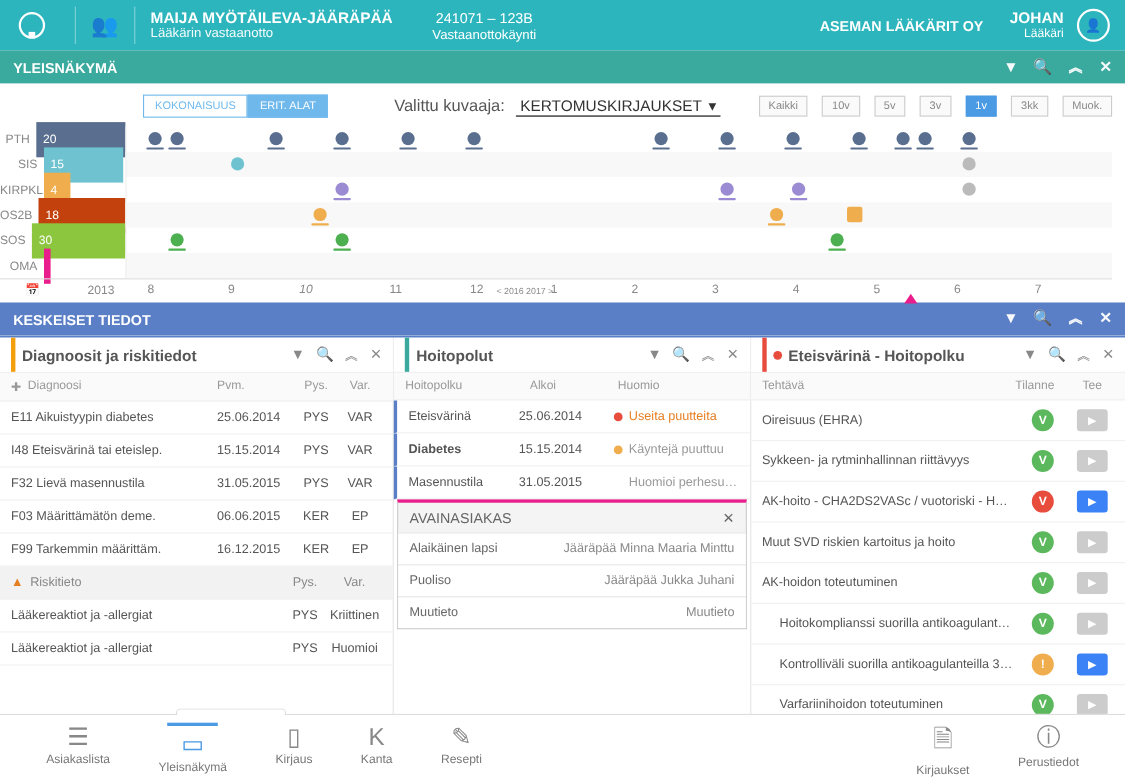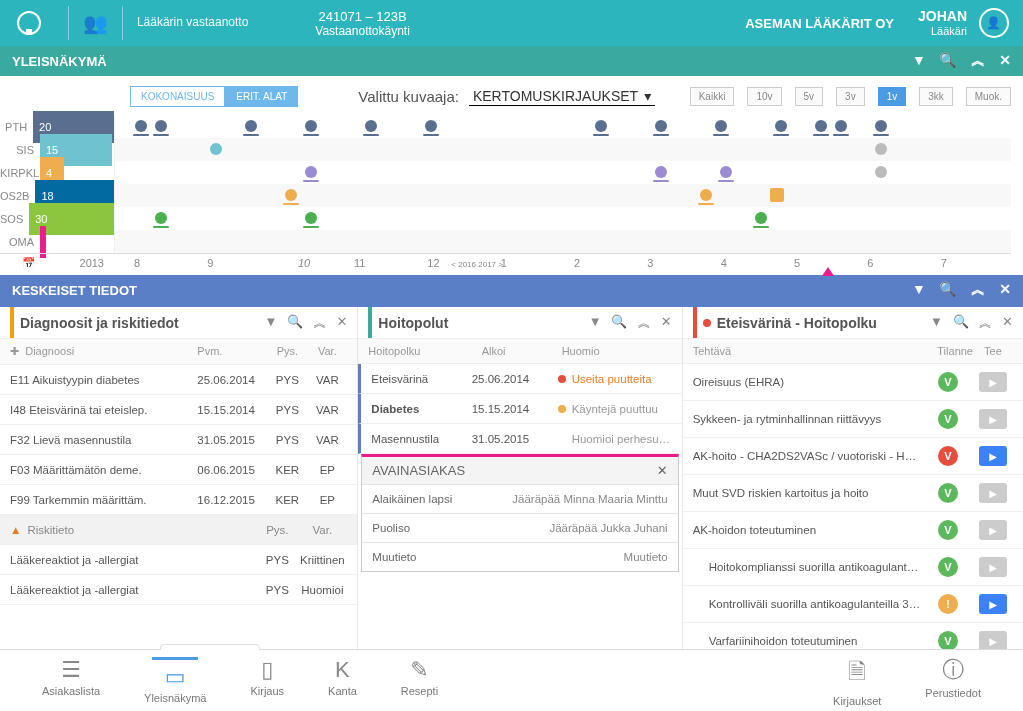--- a/index.html
+++ b/index.html
@@ -6,21 +6,21 @@
 body{background:#f0f0f0;width:1023px;height:711px;overflow:hidden;font-size:12px;color:#555}
 .topbar{height:46px;background:#2cb5bd;display:flex;align-items:center;color:#fff;padding:0 14px}
 .logo-box{width:30px;height:30px;display:flex;align-items:center;justify-content:center;margin-right:10px}
 .logo-circle{width:24px;height:24px;border:2px solid #fff;border-radius:50%;position:relative}
 .logo-circle::after{content:"";position:absolute;width:6px;height:6px;background:#fff;bottom:-2px;left:50%;transform:translateX(-50%)}
 .top-sep{width:1px;height:34px;background:rgba(255,255,255,.4);margin:0 14px}
 .group-icon{font-size:20px;opacity:.9}
 .pt-block{display:flex;flex-direction:column;line-height:1.15}
 .pt-name{font-weight:bold;font-size:14px}
 .pt-sub{font-size:12px;opacity:.95}
-.visit-block{text-align:center;margin-left:67px}
+.visit-block{text-align:center;margin-left:36px}
 .visit-id{font-size:13px}
 .visit-type{font-size:12px}
 .org-block{margin-left:auto;font-weight:bold;font-size:13px;margin-right:24px}
 .user-block{text-align:right;line-height:1.1}
 .user-name{font-weight:bold;font-size:14px}
 .user-role{font-size:11px}
 .avatar{width:30px;height:30px;border-radius:50%;border:2px solid #fff;margin-left:12px;display:flex;align-items:center;justify-content:center}
 
 .panel-hdr{height:30px;display:flex;align-items:center;padding:0 12px;color:#fff;font-size:13px;font-weight:bold}
 .panel-hdr.green{background:#3aa99e}
@@ -95,20 +95,21 @@
 <body>
 
 <div class="topbar">
   <div class="logo-box">
       <div class="logo-circle"></div>
     </div>
   <div class="top-sep"></div>
   <span class="group-icon">👥</span>
   <div class="top-sep"></div>
   <div class="pt-block">
+    <span class="pt-name">MAIJA MYÖTÄILEVA-JÄÄRÄPÄÄ</span>
     <span class="pt-sub">Lääkärin vastaanotto</span>
   </div>
   <div class="visit-block">
     <div class="visit-id">241071 – 123B</div>
     <div class="visit-type">Vastaanottokäynti</div>
   </div>
   <div class="org-block">ASEMAN LÄÄKÄRIT OY</div>
   <div class="user-block">
     <div class="user-name">JOHAN</div>
     <div class="user-role">Lääkäri</div>
@@ -159,21 +160,21 @@
         <div class="tl-row">
           <span class="lbl">SIS</span>
           <div class="tl-bar" style="background: rgb(111, 195, 209); width: 72px;">15</div>
         </div>
         <div class="tl-row">
           <span class="lbl">KIRPKL</span>
           <div class="tl-bar" style="background: rgb(240, 173, 78); width: 24px;">4</div>
         </div>
         <div class="tl-row">
           <span class="lbl">OS2B</span>
-          <div class="tl-bar" style="background: #0369a1; width: 90px;">18</div>
+          <div class="tl-bar" style="background: #c2410c; width: 90px;">18</div>
         </div>
         <div class="tl-row">
           <span class="lbl">SOS</span>
           <div class="tl-bar" style="background: rgb(140, 198, 63); width: 128px;">30</div>
         </div>
         <div class="tl-row">
           <span class="lbl">OMA</span>
           <div class="tl-bar" style="background: rgb(233, 30, 140); width: 4px;">0</div>
         </div>
       </div>
@@ -218,21 +219,21 @@
   </div>
   <div class="tl-axis">
     <div class="axis-year">
       <span style="margin-right:40px">📅</span>
       <span>2013</span>
     </div>
     <div class="axis-months" id="axis-months">
       <div class="marker-tri" style="left:708px"></div>
     <span class="axis-m" style="left: 20px;">8</span>
         <span class="axis-m" style="left: 93.3333px;">9</span>
-        <span class="axis-m" style="left: 184px; font-style: italic;">10</span>
+        <span class="axis-m" style="left: 158px; font-style: italic;">10</span>
         <span class="axis-m" style="left: 240px;">11</span>
         <span class="axis-m" style="left: 313.333px;">12</span>
         <span class="axis-m" style="left: 386.667px;">1</span>
         <span class="axis-m" style="left: 460px;">2</span>
         <span class="axis-m" style="left: 533.333px;">3</span>
         <span class="axis-m" style="left: 606.667px;">4</span>
         <span class="axis-m" style="left: 680px;">5</span>
         <span class="axis-m" style="left: 753.333px;">6</span>
         <span class="axis-m" style="left: 826.667px;">7</span>
         <span class="axis-m" style="left: 337.333px; font-size: 8px; top: 6px;"><span>&lt; 2016</span> <span>2017 &gt;</span></span>
@@ -390,21 +391,21 @@
       <span class="ttl">Eteisvärinä - Hoitopolku</span>
       <div class="col-acts">
         <span>▼</span>
         <span>🔍</span>
         <span>︽</span>
         <span>✕</span>
       </div>
     </div>
     <div class="col-sub">
       <span class="cell" style="flex:1">Tehtävä</span>
-      <span class="cell" style="width:50px;text-align:right">Tilanne</span>
+      <span class="cell" style="width:50px;text-align:left">Tilanne</span>
       <span class="cell" style="width:40px;text-align:center">Tee</span>
     </div>
     <div id="et-rows">
         <div class="row">
           <span class="cell" style="flex:1;padding-left:0px">Oireisuus (EHRA)</span>
           <span style="width:50px;text-align:center"><span class="pill v">V</span></span>
           <span style="width:40px;text-align:center"><span class="play ">▶</span></span>
         </div>
         <div class="row">
           <span class="cell" style="flex:1;padding-left:0px">Sykkeen- ja rytminhallinnan riittävyys</span>

